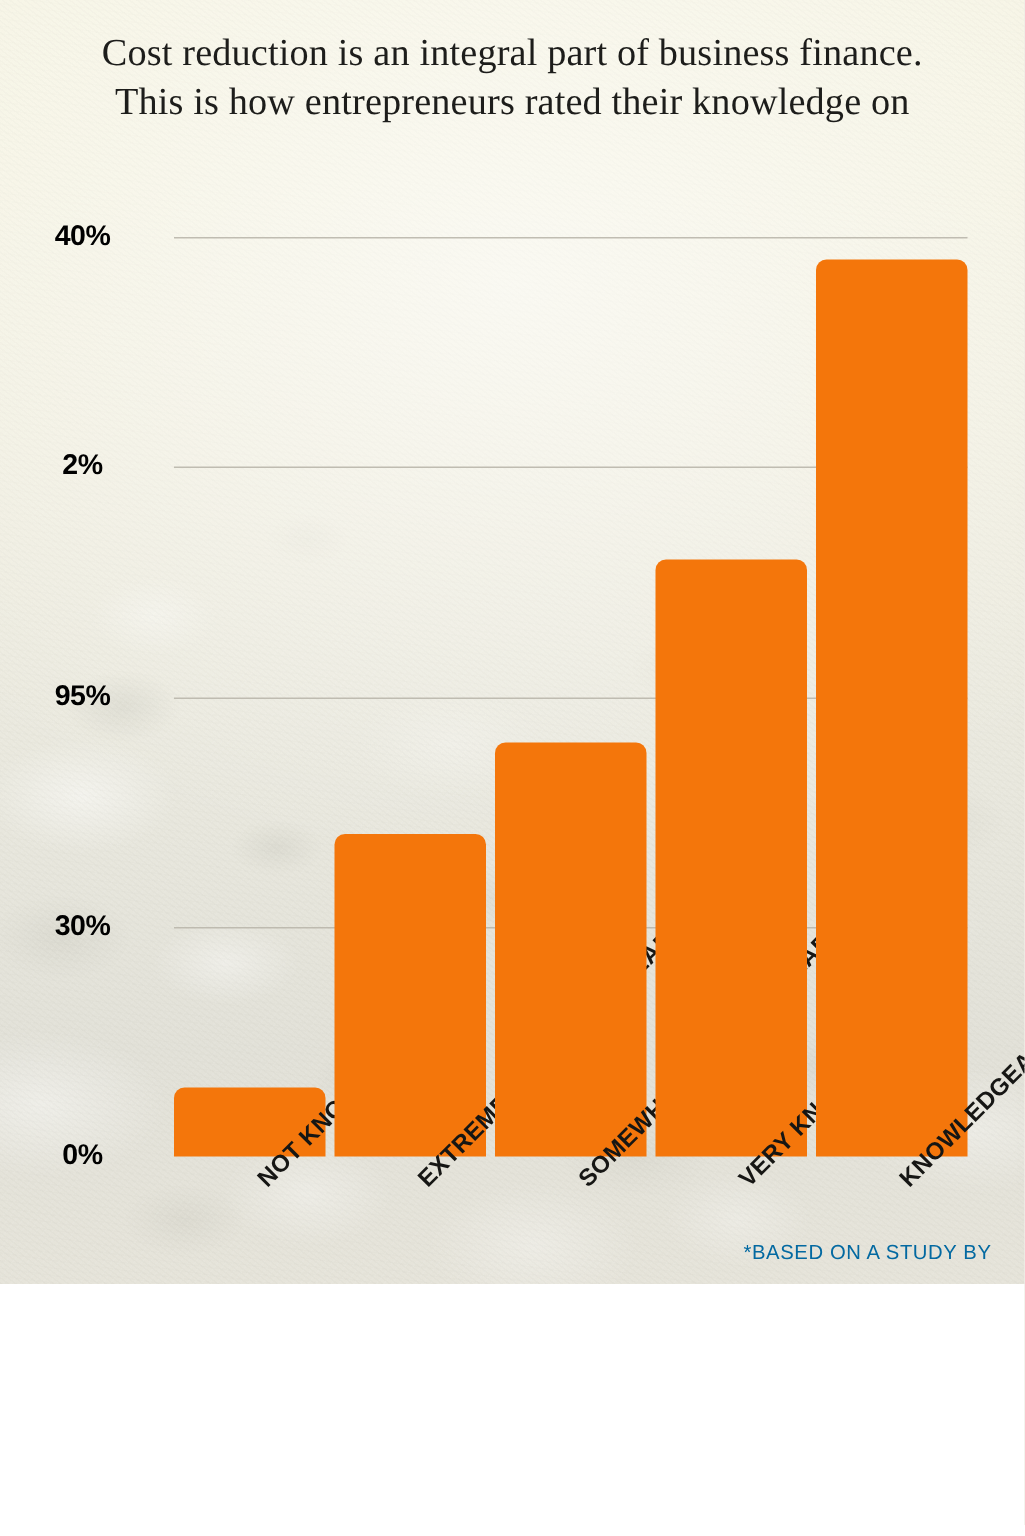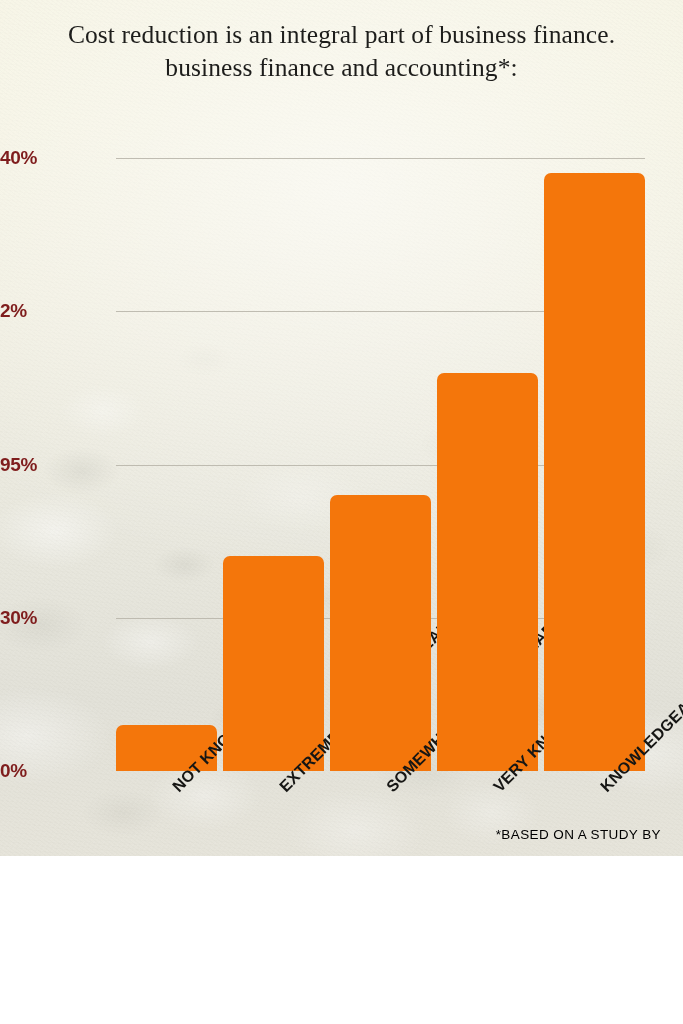--- a/index.html
+++ b/index.html
@@ -117,24 +117,24 @@
     position: absolute;
     left: 0;
     width: 113px;
     height: 0;
   }
   .ytick-inner {
     position: absolute;
     left: 0;
     top: -11px;
     width: 110px;
-    text-align: left;
+    text-align: center;
     font-weight: bold;
     font-size: 19px;
-    color: #7f1d1d;
+    color: #000000;
     letter-spacing: -0.3px;
     font-family: "Liberation Sans", sans-serif;
   }
 
   .bar {
     position: absolute;
     background: #f4760b;
     border-radius: 7px 7px 0 0;
   }
 
@@ -151,40 +151,40 @@
   }
 
   #footnote {
     position: absolute;
     right: 22px;
     bottom: 12px;
     text-align: center;
     font-family: "Liberation Sans", sans-serif;
     font-size: 13.5px;
     line-height: 19px;
-    color: #000000;
+    color: #0369a1;
     letter-spacing: .4px;
     z-index: 6;
   }
   #footnote span { display: block; }
 </style>
 </head>
 <body>
 
 <div id="poster">
 
   <div class="tex tex-base"></div>
   <div class="tex tex-mottle1"></div>
   <div class="tex tex-mottle2"></div>
   <div class="tex tex-grain"></div>
   <div class="tex tex-vignette"></div>
 
   <div id="title">
     <span class="tline">Cost reduction is an integral part of business finance.</span>
-    <span class="tline">business finance and accounting*:</span>
+    <span class="tline">This is how entrepreneurs rated their knowledge on</span>
   </div>
 
   <div id="plot">
       <div class="ytick-wrap" style="top: 771px;">
         <div class="ytick-inner">0%</div>
       </div>
       <div class="gridline" style="top: 617.75px;"></div>
       <div class="ytick-wrap" style="top: 617.75px;">
         <div class="ytick-inner">30%</div>
       </div>

